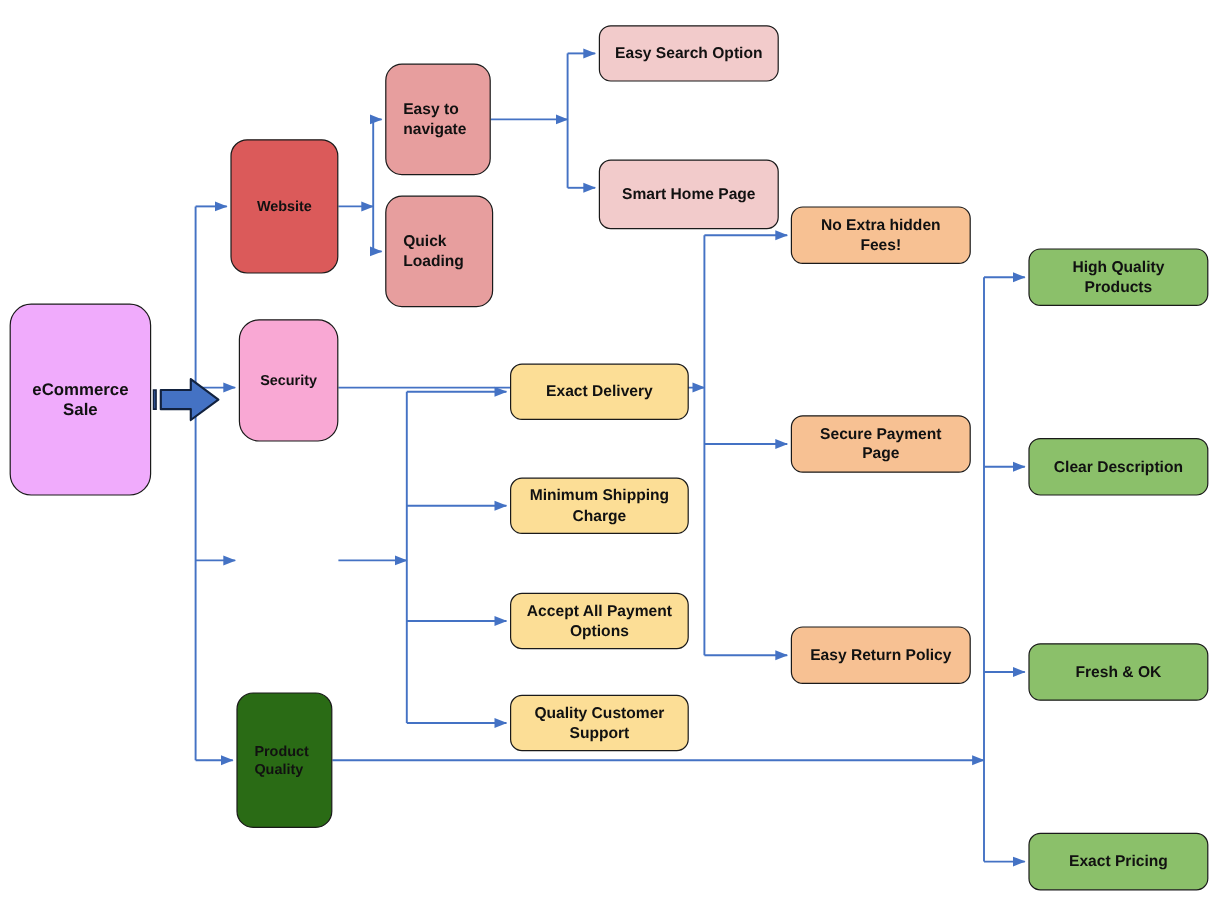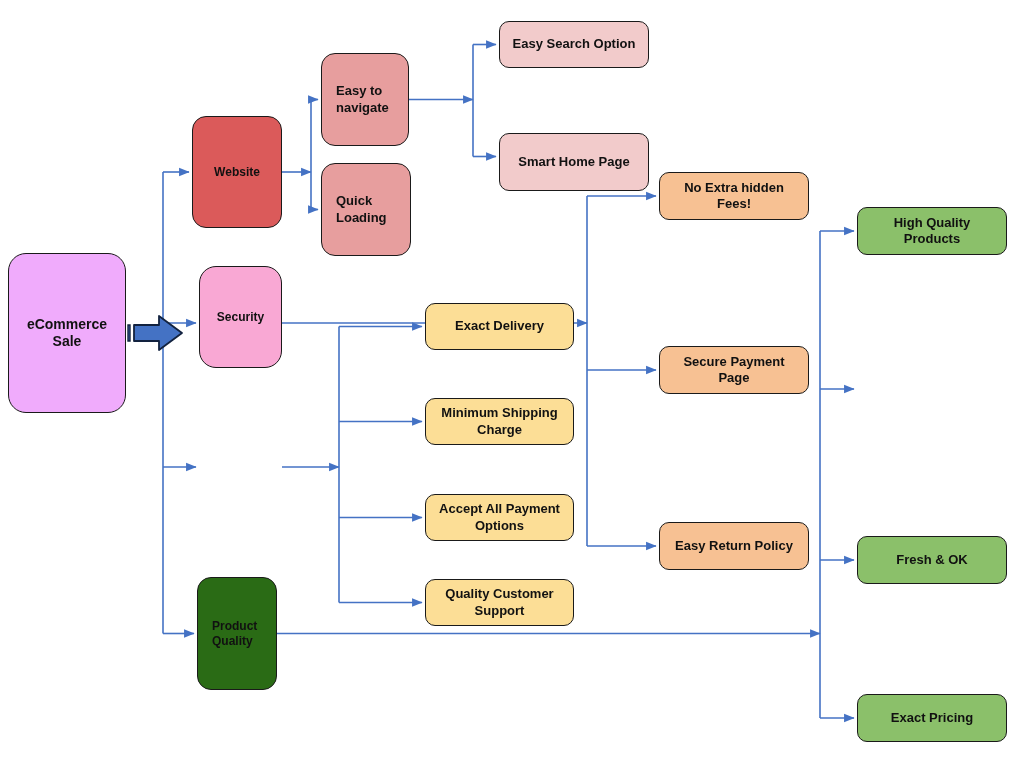--- a/index.html
+++ b/index.html
@@ -117,16 +117,17 @@
   <div class="node wide" style="left: 425px; top: 303px; width: 149px; height: 47px; background: rgb(252, 222, 150); font-size: 13px;">Exact Delivery</div>
   <div class="node wide" style="left: 425px; top: 398px; width: 149px; height: 47px; background: rgb(252, 222, 150); font-size: 13px;">Minimum Shipping
 Charge</div>
   <div class="node wide" style="left: 425px; top: 494px; width: 149px; height: 47px; background: rgb(252, 222, 150); font-size: 13px;">Accept All Payment
 Options</div>
   <div class="node wide" style="left: 425px; top: 579px; width: 149px; height: 47px; background: rgb(252, 222, 150); font-size: 13px;">Quality Customer
 Support</div>
 
   <div class="node wide" style="left: 857px; top: 207px; width: 150px; height: 48px; background: rgb(139, 192, 106); font-size: 13px;">High Quality
 Products</div>
+  <div class="node wide" style="left: 857px; top: 365px; width: 150px; height: 48px; background: rgb(139, 192, 106); font-size: 13px;">Clear Description</div>
   <div class="node wide" style="left: 857px; top: 536px; width: 150px; height: 48px; background: rgb(139, 192, 106); font-size: 13px;">Fresh &amp; OK</div>
   <div class="node wide" style="left: 857px; top: 694px; width: 150px; height: 48px; background: rgb(139, 192, 106); font-size: 13px;">Exact Pricing</div>
 
 </div>
 
 </body></html>

